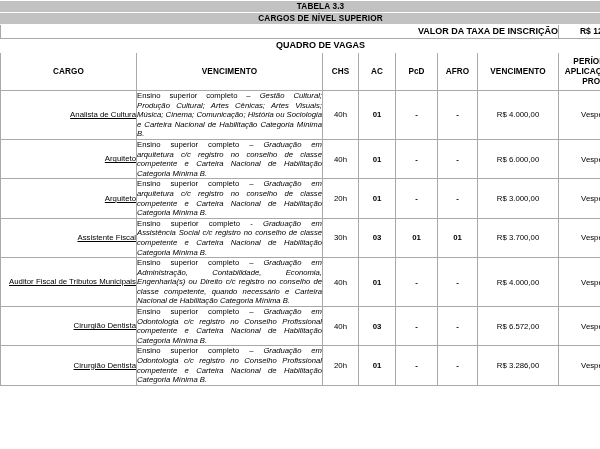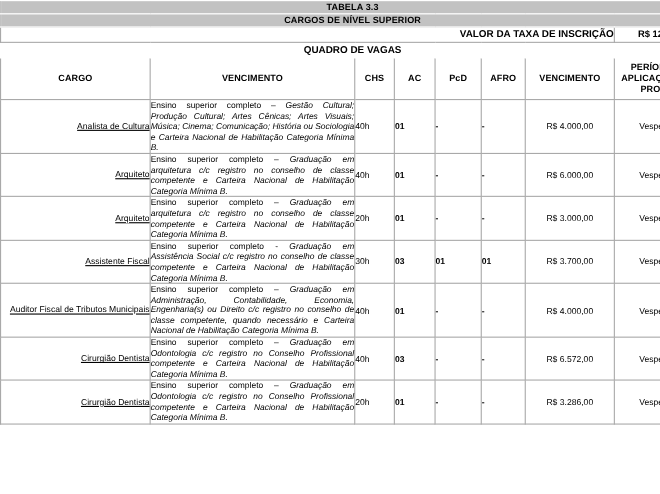--- a/index.html
+++ b/index.html
@@ -90,21 +90,21 @@
     text-align-last: left;
     padding: 2px 4px 2px 4px;
     line-height: 9.6px;
     vertical-align: top;
     margin-top: 16px;
   }
   td.requisito .lead {
     font-style: normal;
   }
   td.chs, td.ac, td.pcd, td.afro {
-    text-align: left;
+    text-align: center;
     font-size: 7.8px;
   }
   td.ac, td.pcd, td.afro {
     font-weight: bold;
   }
   td.venc {
     text-align: center;
     font-size: 7.8px;
     margin-top: 24px;
   }

